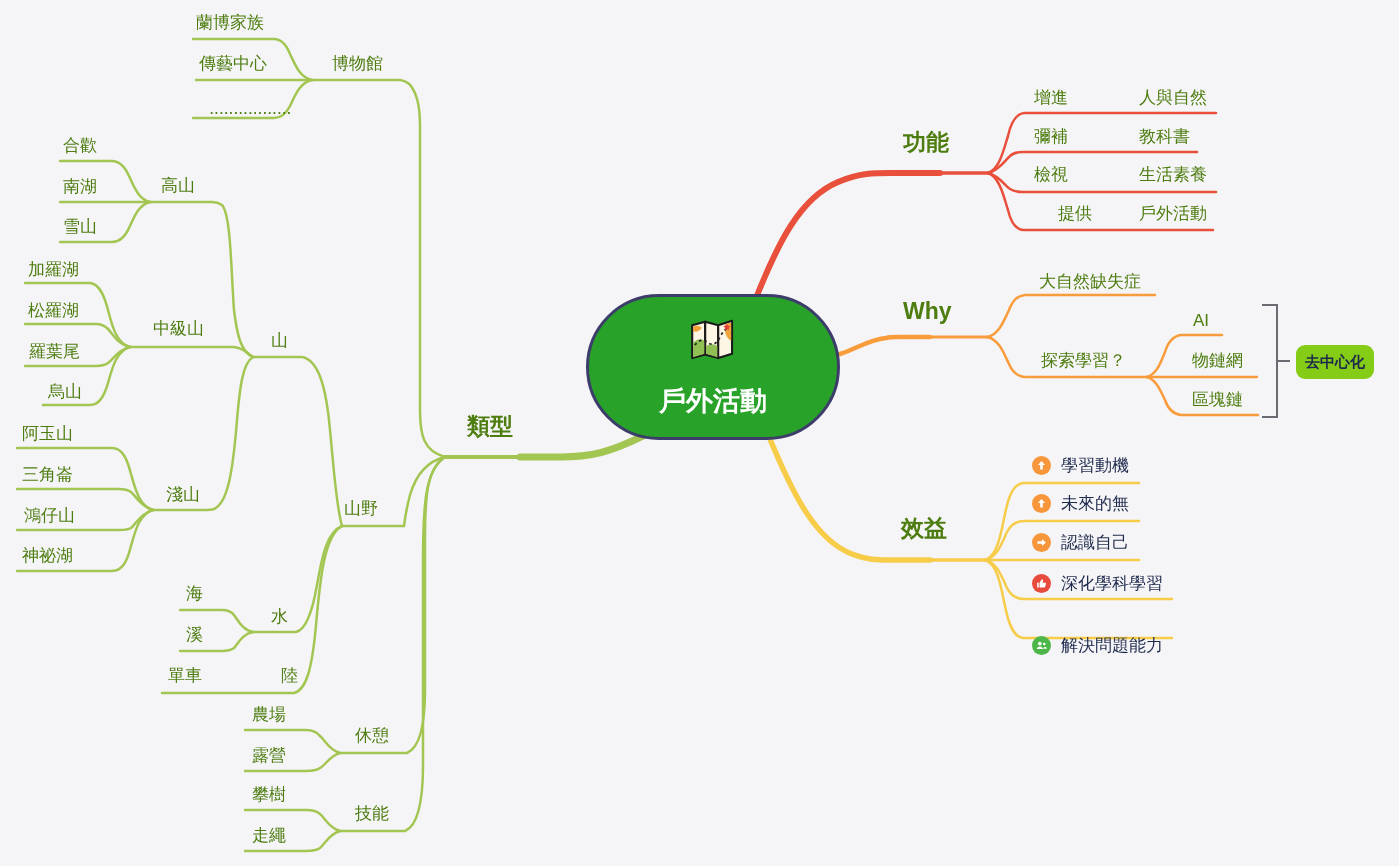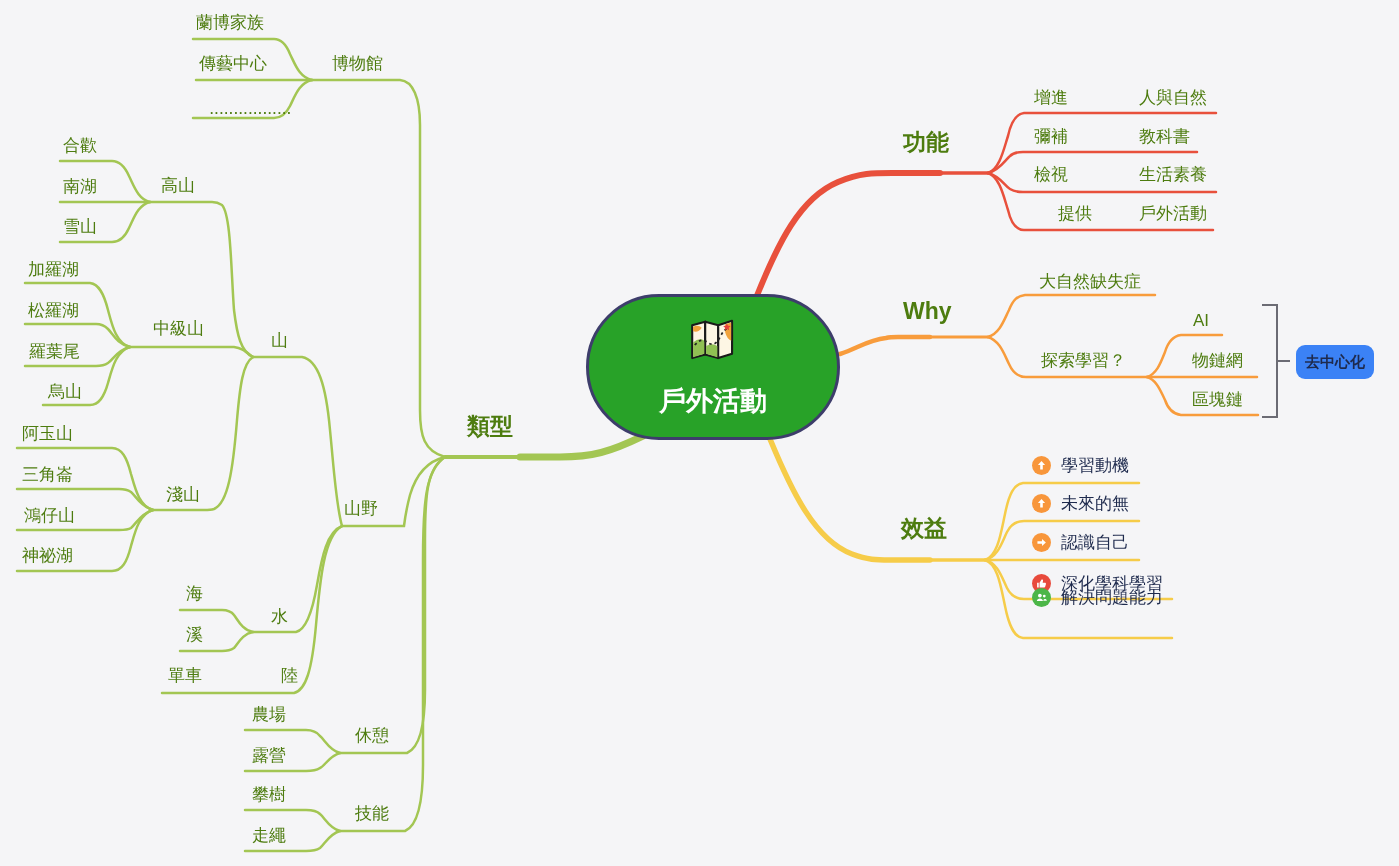--- a/index.html
+++ b/index.html
@@ -33,21 +33,21 @@
   }
   .bicon{
     width:19px;height:19px;border-radius:50%;
     display:inline-flex;align-items:center;justify-content:center;flex:0 0 auto;
   }
   .bicon.orange{background:#f8963b;}
   .bicon.red{background:#e84a3c;}
   .bicon.green{background:#4cb648;}
   .sum-box{
     position:absolute;left:1296px;top:345px;width:78px;height:34px;
-    background:#3b82f6;border-radius:9px;
+    background:#84cc16;border-radius:9px;
     display:flex;align-items:center;justify-content:center;
     color:#1e2a4d;font-size:15px;font-weight:700;white-space:nowrap;
   }
 </style>
 </head>
 <body>
 
 <div class="canvas">
 
   <svg class="lines" width="1399" height="866" viewBox="0 0 1399 866">
@@ -232,21 +232,21 @@
     <span>認識自己</span>
   </div>
   <div class="benefit" style="left:1032px;top:574px">
     <span class="bicon red">
       <svg width="13" height="13" viewBox="0 0 16 16">
           <path d="M2.6 7h2v6h-2zM5.6 13h5.3c.8 0 1.5-.5 1.7-1.3l.9-3.1c.2-.8-.4-1.6-1.2-1.6H9.4l.5-2.4c.2-.8-.4-1.5-1.2-1.5-.4 0-.8.2-1 .6L5.6 7z" fill="#fff"></path>
         </svg>
     </span>
     <span>深化學科學習</span>
   </div>
-  <div class="benefit" style="left:1032px;top:588px">
+  <div class="benefit" style="left:1032px;top:636px">
     <span class="bicon green">
       <svg width="13" height="13" viewBox="0 0 16 16">
           <circle cx="6" cy="5.6" r="2.3" fill="#fff"></circle>
           <path d="M2.2 12.4c.3-2 1.8-3.2 3.8-3.2s3.5 1.2 3.8 3.2z" fill="#fff"></path>
           <circle cx="11.4" cy="6.2" r="1.7" fill="#fff"></circle>
           <path d="M10.1 12c.3-1.5 1.2-2.3 2.3-2.3 1.1 0 1.9.8 2.2 2.3z" fill="#fff"></path>
         </svg>
     </span>
     <span>解決問題能力</span>
   </div>

